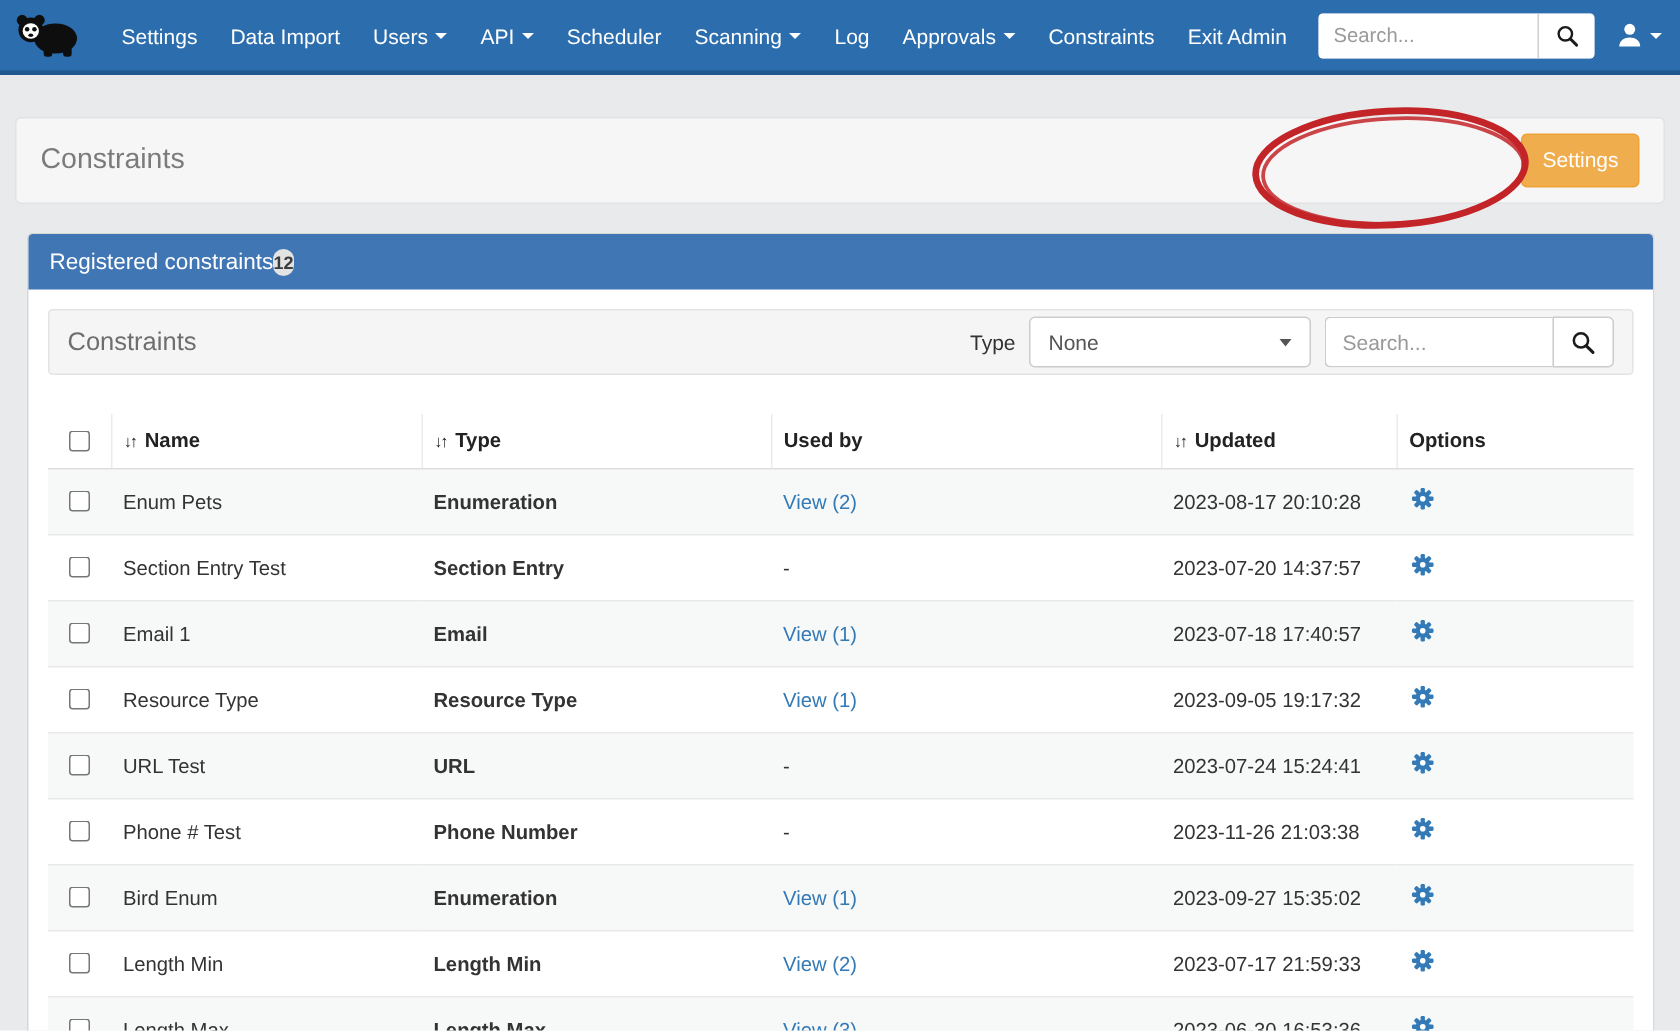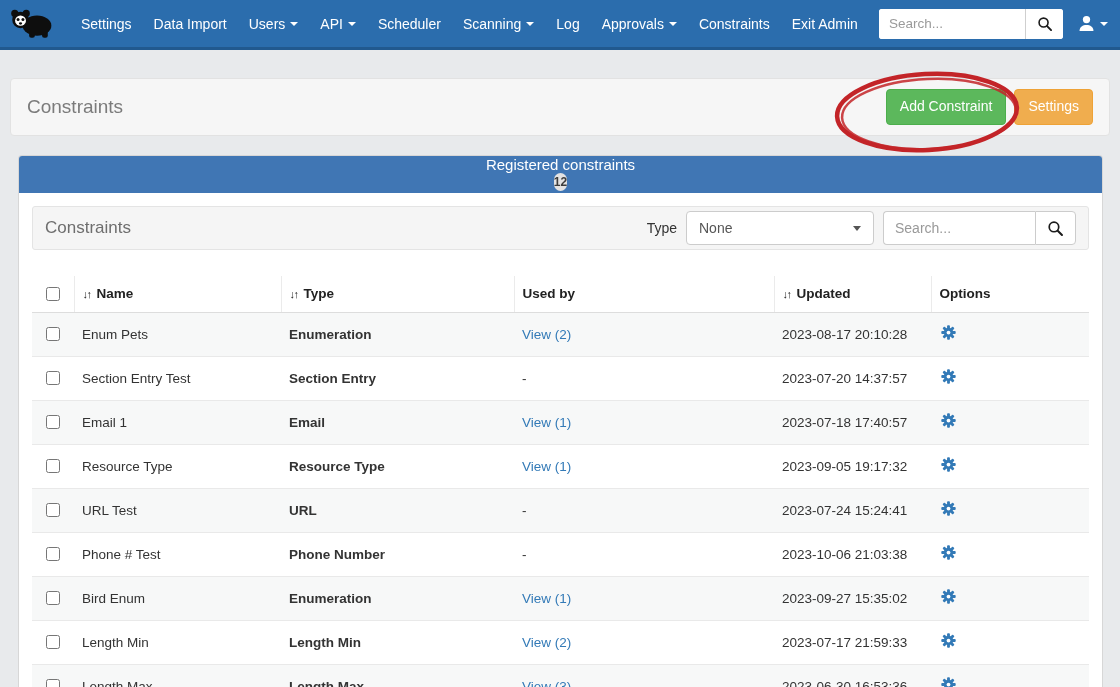--- a/index.html
+++ b/index.html
@@ -58,21 +58,21 @@
   
   .annotation { position:absolute; left:830px; top:68px; z-index:30; pointer-events:none; }
 
   
   .panel {
     margin:19px 17px 0 18px; background:#fff; border:1px solid #d7d7d7;
     border-radius:4px 4px 0 0; border-bottom:none;
   }
   .panel-heading {
     background:#4076b4; color:#fff; height:37px; border-radius:3px 3px 0 0;
-    display:flex; align-items:center; padding:0 14px; font-size:15px;flex-direction:column;
+    display:flex; align-items:center; padding:0 14px; font-size:15px;
   }
   .count-badge {
     background:#e3e3e3; color:#3c3c3c; font-size:12px; font-weight:bold;
     border-radius:10px; padding:2px 0; margin-left:0;
   }
   .panel-body { padding:13px 13px 0 13px; }
 
   
   .table-toolbar {
     background:#f5f5f5; border:1px solid #e4e4e4; border-radius:3px;
@@ -210,21 +210,20 @@
       <circle cx="12" cy="7" r="4.6" fill="#fff"></circle>
       <path d="M3.2 21.5c0-5.3 4.2-7.6 8.8-7.6s8.8 2.3 8.8 7.6z" fill="#fff"></path>
     </svg>
     <span class="caret"></span>
   </div>
 </nav>
 
 <div class="title-bar">
   <span class="page-title">Constraints</span>
   <div class="title-actions">
-    <button class="btn btn-success">Add Constraint</button>
     <button class="btn btn-warning">Settings</button>
   </div>
 </div>
 
 <svg class="annotation" width="198" height="90">
   <ellipse cx="97" cy="44" rx="90" ry="38" fill="none" stroke="#c32428" stroke-width="4.5" transform="rotate(-3 97 44)"></ellipse>
   <ellipse cx="99" cy="46" rx="87" ry="35" fill="none" stroke="#c32428" stroke-width="2.5" opacity="0.85" transform="rotate(-2.5 99 46)"></ellipse>
 </svg>
 
 <div class="panel">
@@ -460,21 +459,21 @@
   <tr>
     <td class="cb-cell">
               <input type="checkbox" style="">
             </td>
     <td class="name-cell">Phone # Test</td>
     <td class="type-cell">Phone Number</td>
     <td class="used-cell">
       
       <span class="no-usage">-</span>
     </td>
-    <td class="updated-cell">2023-10-06 21:03:38</td>
+    <td class="updated-cell">2023-11-26 21:03:38</td>
     <td class="options-cell">
       <span class="gear">
         <svg width="15" height="15" viewBox="-10 -10 20 20">
           <g fill="#337ab7">
             <circle r="6.3"></circle>
             <g>
               <rect x="-1.9" y="-9.6" width="3.8" height="5" rx="1.2"></rect>
               <rect x="-1.9" y="-9.6" width="3.8" height="5" rx="1.2" transform="rotate(45)"></rect>
               <rect x="-1.9" y="-9.6" width="3.8" height="5" rx="1.2" transform="rotate(90)"></rect>
               <rect x="-1.9" y="-9.6" width="3.8" height="5" rx="1.2" transform="rotate(135)"></rect>

